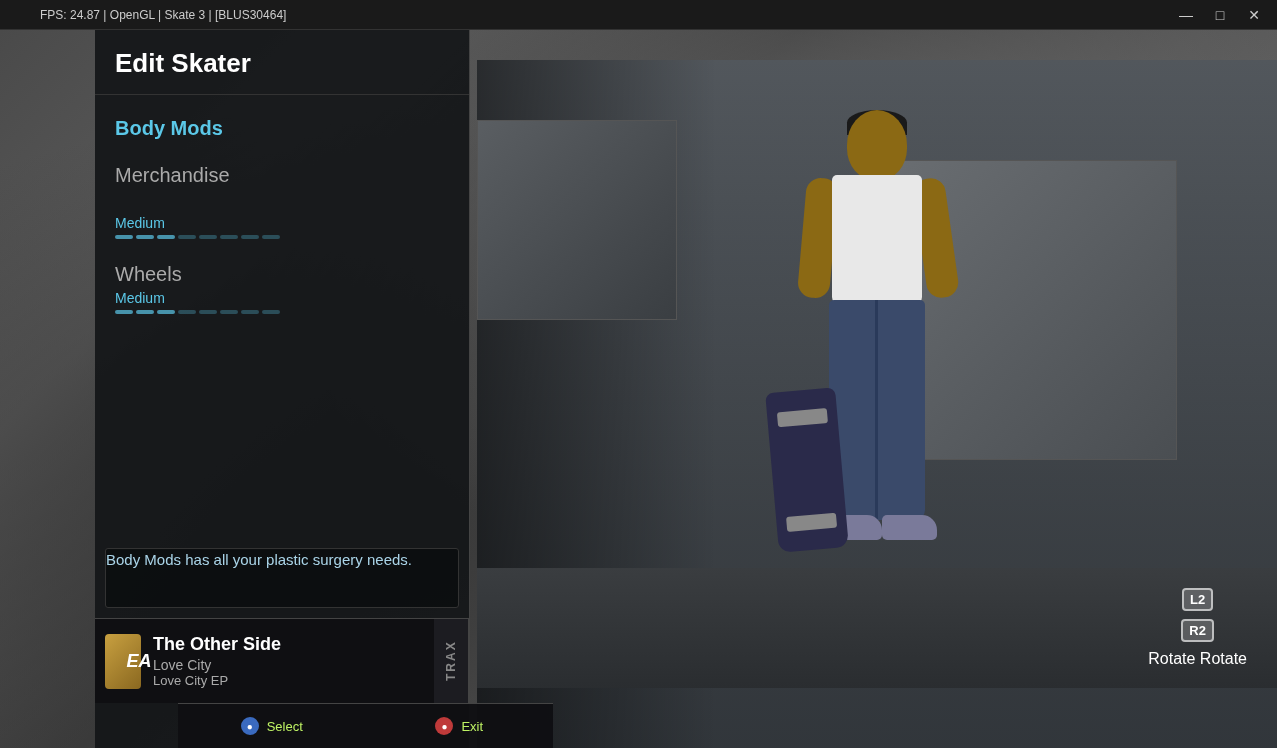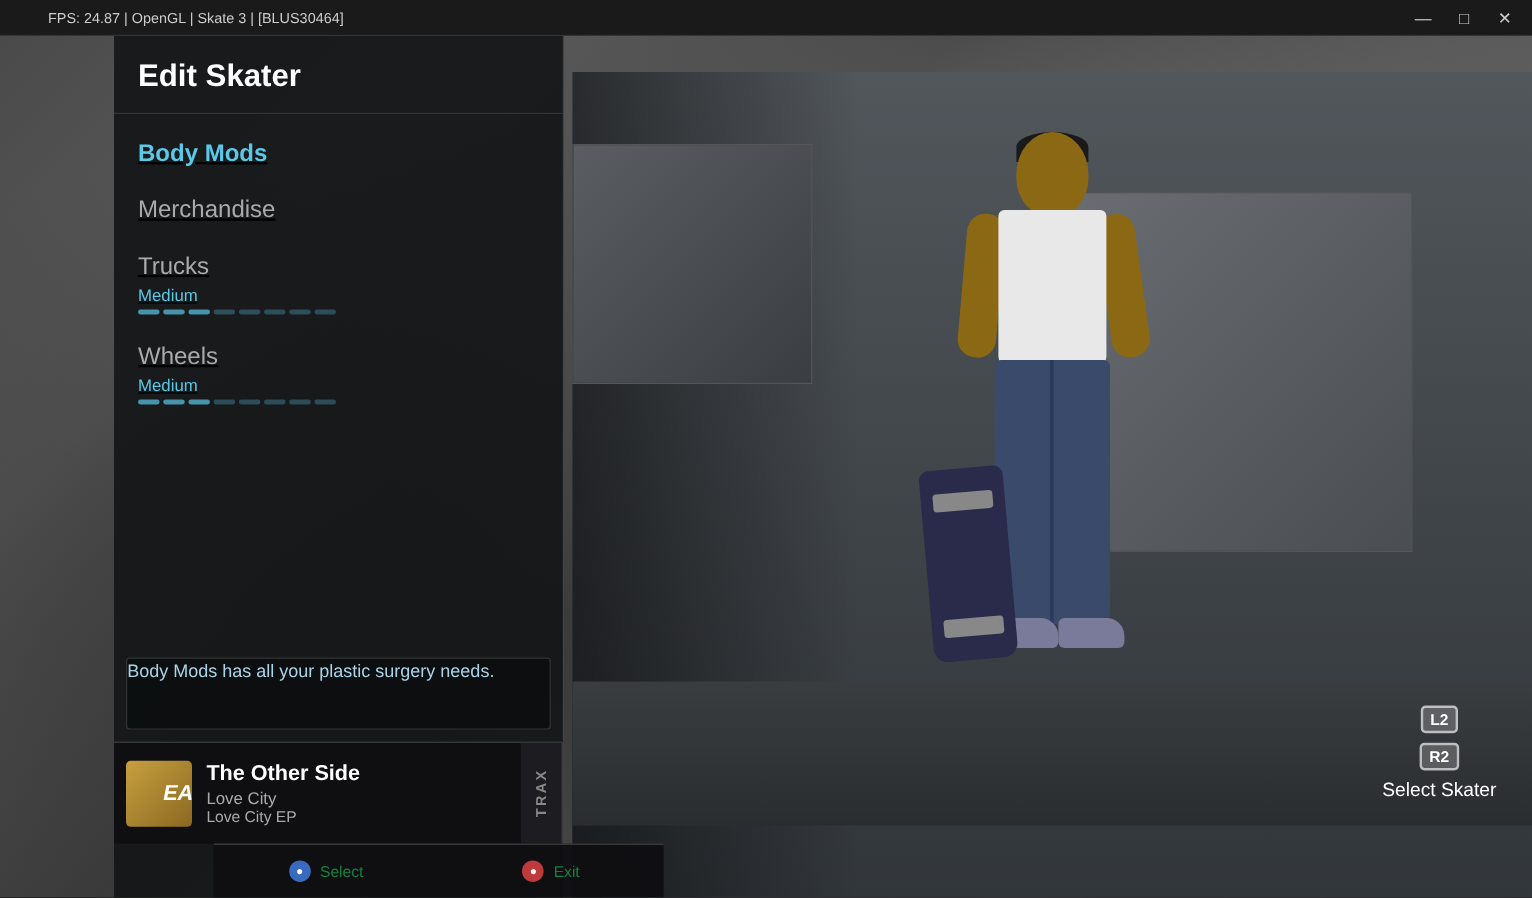--- a/index.html
+++ b/index.html
@@ -304,21 +304,20 @@
       font-size: 26px;
       font-weight: bold;
       font-family: Arial, sans-serif;
       border-bottom: 1px solid #333;
     }
 
     
     #menu-items {
       flex: 1;
       padding: 10px 0;
-      text-decoration: underline;
     }
 
     .menu-item {
       padding: 12px 20px;
       cursor: pointer;
     }
 
     .menu-item-label {
       font-size: 20px;
       color: #aaa;
@@ -373,21 +372,21 @@
       border-top: 1px solid #444;
       display: flex;
       align-items: center;
       padding: 0 10px;
       gap: 12px;
       position: relative;
     }
 
     
     #ea-logo {
-      width: 55px;
+      width: 36px;
       height: 55px;
       background: linear-gradient(135deg, #c8a040, #8a6820);
       border-radius: 4px;
       display: flex;
       align-items: center;
       justify-content: center;
       color: white;
       font-size: 18px;
       font-weight: bold;
       font-style: italic;
@@ -469,21 +468,21 @@
       justify-content: center;
       font-size: 10px;
       font-weight: bold;
       color: white;
     }
 
     .btn-circle.blue { background: #3a6abf; }
     .btn-circle.red { background: #bf3a3a; }
 
     .bottom-btn-label {
-      color: #15803d;
+      color: #bef264;
       font-size: 13px;
     }
   </style>
 </head>
 <body>
 
 <div id="titlebar">
   <span id="titlebar-title">FPS: 24.87 | OpenGL | Skate 3 | [BLUS30464]</span>
   <div id="titlebar-controls">
     <button class="titlebar-btn">—</button>
@@ -506,41 +505,40 @@
       <div class="skater-torso skater-body"></div>
       <div class="skater-legs skater-body"></div>
       <div class="skater-shoe-left skater-body"></div>
       <div class="skater-shoe-right skater-body"></div>
       <div class="skateboard skater-body"></div>
     </div>
 
     <div id="rotate-hint">
       <span class="btn-badge">L2</span>
       <span class="btn-badge">R2</span>
-      <span>Select Skater</span>
+      <span>Rotate Rotate</span>
     </div>
   </div>
 </div>
 
 <div id="menu-panel">
   <div id="panel-title">Edit Skater</div>
 
   <div id="menu-items">
 
     <div class="menu-item active">
       <div class="menu-item-label">Body Mods</div>
     </div>
 
     <div class="menu-item">
       <div class="menu-item-label">Merchandise</div>
     </div>
 
 
     <div class="menu-item">
-      <div class="menu-item-label">Trucks</div>
       <div class="menu-item-sub">Medium</div>
       <div class="slider-dots">
         <div class="dot"></div>
         <div class="dot"></div>
         <div class="dot"></div>
         <div class="dot inactive"></div>
         <div class="dot inactive"></div>
         <div class="dot inactive"></div>
         <div class="dot inactive"></div>
         <div class="dot inactive"></div>

